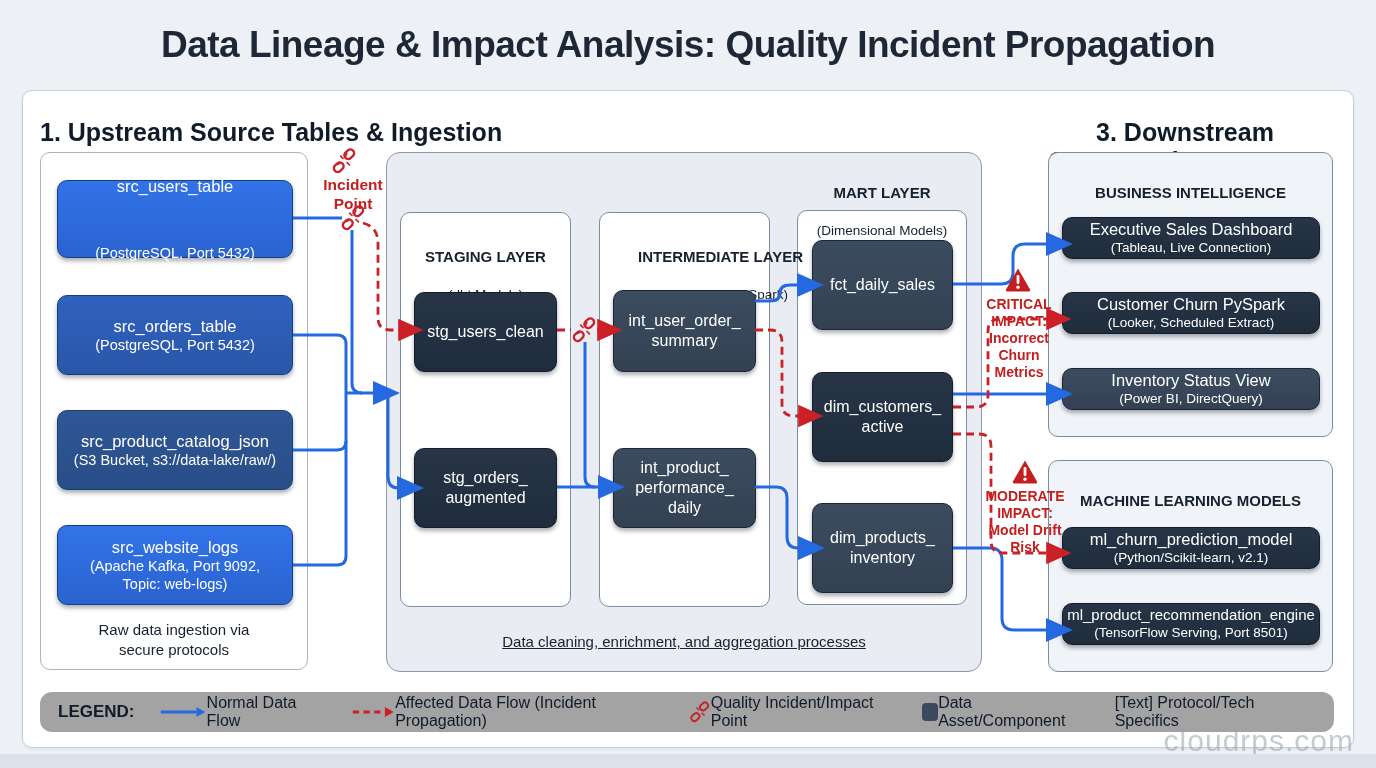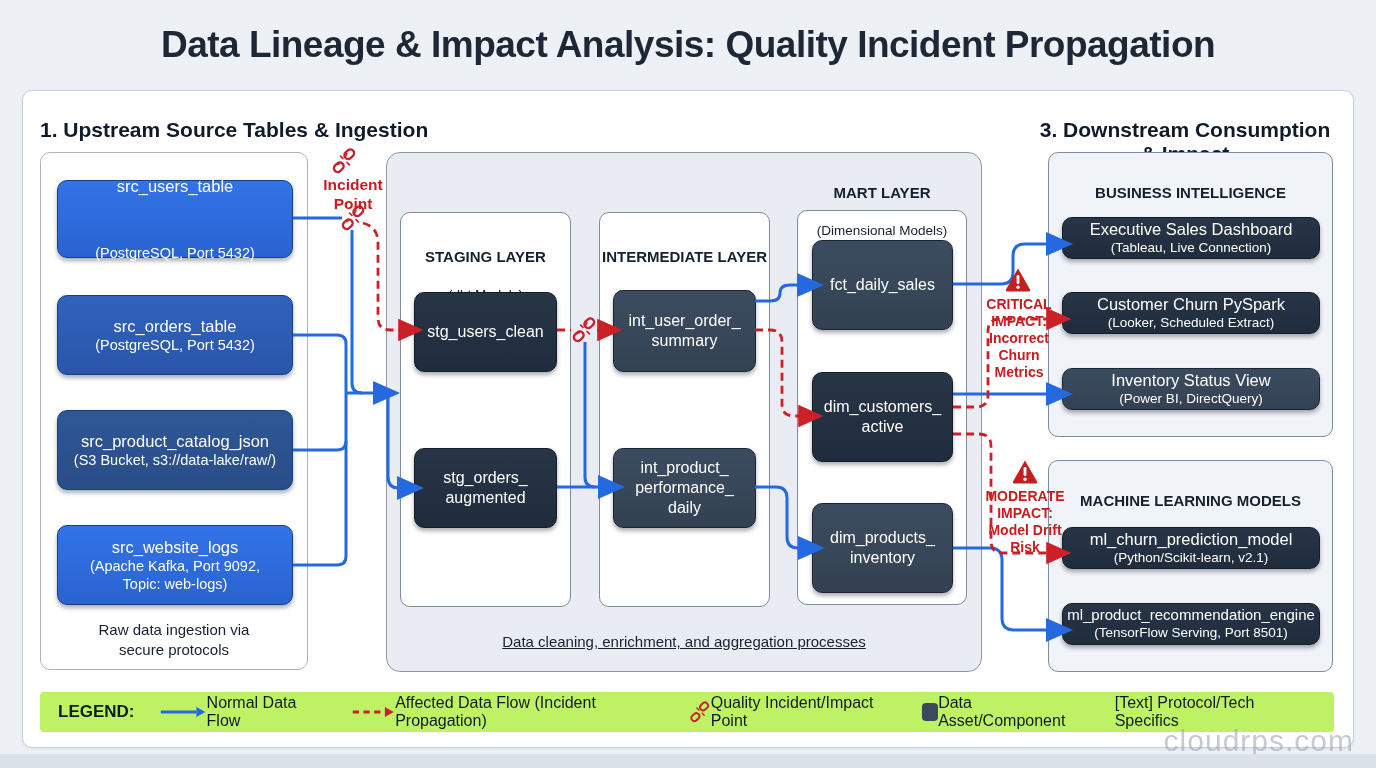--- a/index.html
+++ b/index.html
@@ -3,21 +3,21 @@
 <meta charset="utf-8">
 <style>
   html,body{margin:0;padding:0;width:1376px;height:768px;overflow:hidden;
     font-family:"Liberation Sans","DejaVu Sans",sans-serif;background:#edf1f6;}
   .canvas{position:absolute;inset:0;width:1376px;height:768px;}
   .bottom-strip{position:absolute;left:0;bottom:0;width:1376px;height:14px;background:#dbe2ea;}
   .page-title{position:absolute;left:0;top:24px;width:1376px;text-align:center;
     font-size:37px;font-weight:700;color:#1d2736;letter-spacing:-.5px;}
   .card{position:absolute;left:22px;top:90px;width:1330px;height:656px;background:#ffffff;
     border:1px solid #c7d0da;border-radius:10px;box-shadow:0 1px 3px rgba(30,40,60,.08);}
-  .sec-header{position:absolute;top:118px;font-size:21px;font-weight:700;color:#101b29;}
+  .sec-header{position:absolute;top:118px;font-size:25px;font-weight:700;color:#101b29;}
   .h1{left:40px;} .h2{left:386px;width:596px;text-align:center;} .h3{left:1036px;width:298px;text-align:center;}
 
   .container{position:absolute;border-radius:10px;box-sizing:border-box;}
   .c-left{left:40px;top:152px;width:268px;height:518px;background:#ffffff;border:1.5px solid #aab5c2;}
   .c-mid{left:386px;top:152px;width:596px;height:520px;background:#e9edf3;border:1.5px solid #8d99a9;border-radius:14px;}
   .c-sub{background:#ffffff;border:1.4px solid #7e8ca0;border-radius:10px;}
   .c-stag{left:400px;top:212px;width:171px;height:395px;}
   .c-int{left:599px;top:212px;width:171px;height:395px;}
   .c-mart{left:797px;top:210px;width:170px;height:395px;}
   .c-right{background:#f0f3f8;border:1.4px solid #7e8ca0;}
@@ -42,22 +42,22 @@
   .asset{left:1062px;width:258px;height:42px;}
   .asset .nm{font-size:16.5px;} .asset .sb{font-size:13.5px;}
   .asset-sm .nm{font-size:15px;}
 
   .caption{position:absolute;text-align:center;font-size:15px;color:#16202e;white-space:pre-line;line-height:1.3;}
 
   .red-note{position:absolute;text-align:center;color:#c41e20;font-weight:700;white-space:pre-line;line-height:1.22;}
   .incident-label{left:311px;top:176px;width:84px;font-size:15.5px;}
   .impact{font-size:14px;}
 
-  .legend{position:absolute;left:40px;top:692px;width:1294px;height:40px;background:#bef264;
-    border-radius:4px;display:flex;align-items:center;gap:14px;padding:0 18px;box-sizing:border-box;}
+  .legend{position:absolute;left:40px;top:692px;width:1294px;height:40px;background:#a3a3a3;
+    border-radius:12px;display:flex;align-items:center;gap:14px;padding:0 18px;box-sizing:border-box;}
   .legend .lg-label{font-size:17px;font-weight:700;color:#101b29;margin-right:10px;}
   .lg-item{display:flex;align-items:center;font-size:16px;color:#101b29;margin-right:16px;}
   .lg-square{width:18px;height:18px;background:#3a4a5c;border-radius:4px;}
 
   .watermark{position:absolute;right:22px;bottom:10px;font-size:30px;color:rgba(150,160,172,.55);letter-spacing:1px;}
   svg.overlay{position:absolute;inset:0;pointer-events:none;}
 </style>
 </head>
 <body>
 
@@ -96,21 +96,21 @@
 
   <div class="container c-mid"></div>
   <div class="container c-sub c-stag"></div>
   <div class="container c-sub c-int"></div>
   <div class="container c-sub c-mart"></div>
 
   <div class="layer-title" style="left:400px;top:228px;width:171px;">
     <b>STAGING LAYER</b>
     <span>(dbt Models)</span>
   </div>
-  <div class="layer-title" style="left:599px;top:228px;width:171px;">
+  <div class="layer-title" style="left:599px;top:228px;width:171px;padding-left:36px;">
     <b>INTERMEDIATE LAYER</b>
     <span>(Spark Jobs, PySpark)</span>
   </div>
   <div class="layer-title" style="left:797px;top:164px;width:170px;">
     <b>MART LAYER</b>
     <span>(Dimensional Models)</span>
   </div>
 
   <div class="node model darker" style="left:414px;top:292px;height:80px;">stg_users_clean</div>
   <div class="node model darker" style="left:414px;top:448px;height:80px;">stg_orders_

